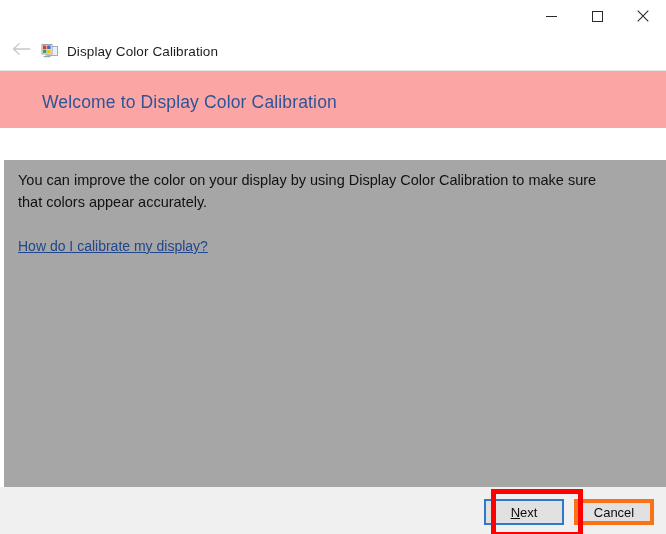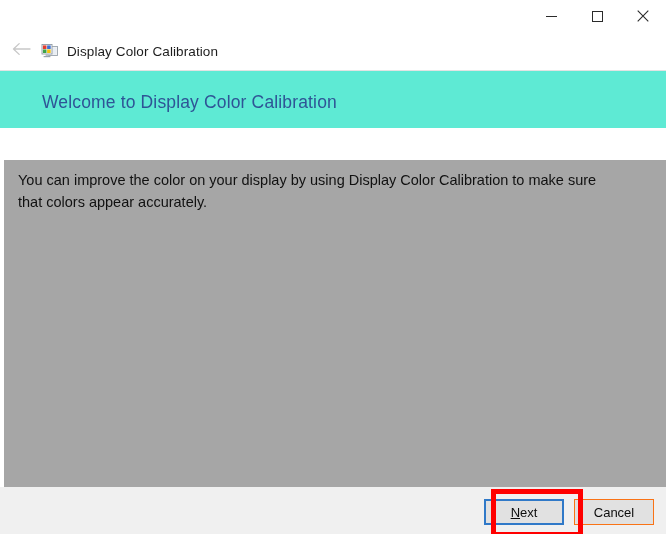--- a/index.html
+++ b/index.html
@@ -92,21 +92,21 @@
     background: #e3e3e3;
   }
 
   
   .heading-band {
     position: absolute;
     top: 71px;
     left: 0;
     width: 666px;
     height: 57px;
-    background: #5eead4;
+    background: #fca5a5;
   }
   .page-heading {
     position: absolute;
     left: 42px;
     top: 21px;
     font-size: 17.5px;
     color: #2f5496;
     white-space: nowrap;
     letter-spacing: 0.15px;
   }
@@ -162,21 +162,21 @@
     align-items: flex-start;
     gap: 10px;
   }
   .dlg-btn {
     width: 80px;
     height: 26px;
     font-family: "Liberation Sans", sans-serif;
     font-size: 13px;
     color: #0c0c0c;
     background: #e1e1e1;
-    border: 1px solid #f97316;
+    border: 4px solid #f97316;
     display: flex;
     align-items: center;
     justify-content: center;
     box-sizing: border-box;
     cursor: default;
     padding: 0;
   }
   .dlg-btn.default {
     border: 2px solid #3079c8;
     background: #e1e1e1;
@@ -263,20 +263,21 @@
 
   <div class="nav-divider"></div>
 
   <div class="heading-band">
     <div class="page-heading">Welcome to Display Color Calibration</div>
   </div>
 
   <div class="content-pane">
     <div class="content-inner">
       <p class="body-para">You can improve the color on your display by using Display Color Calibration to make sure that colors appear accurately.</p>
+      <a class="help-link">How do I calibrate my display?</a>
     </div>
   </div>
 
   <div class="footer">
     <div class="footer-buttons">
       <div class="next-wrap">
         <button class="dlg-btn default">
           <span class="accel">N</span>
             <span>ext</span>
         </button>

